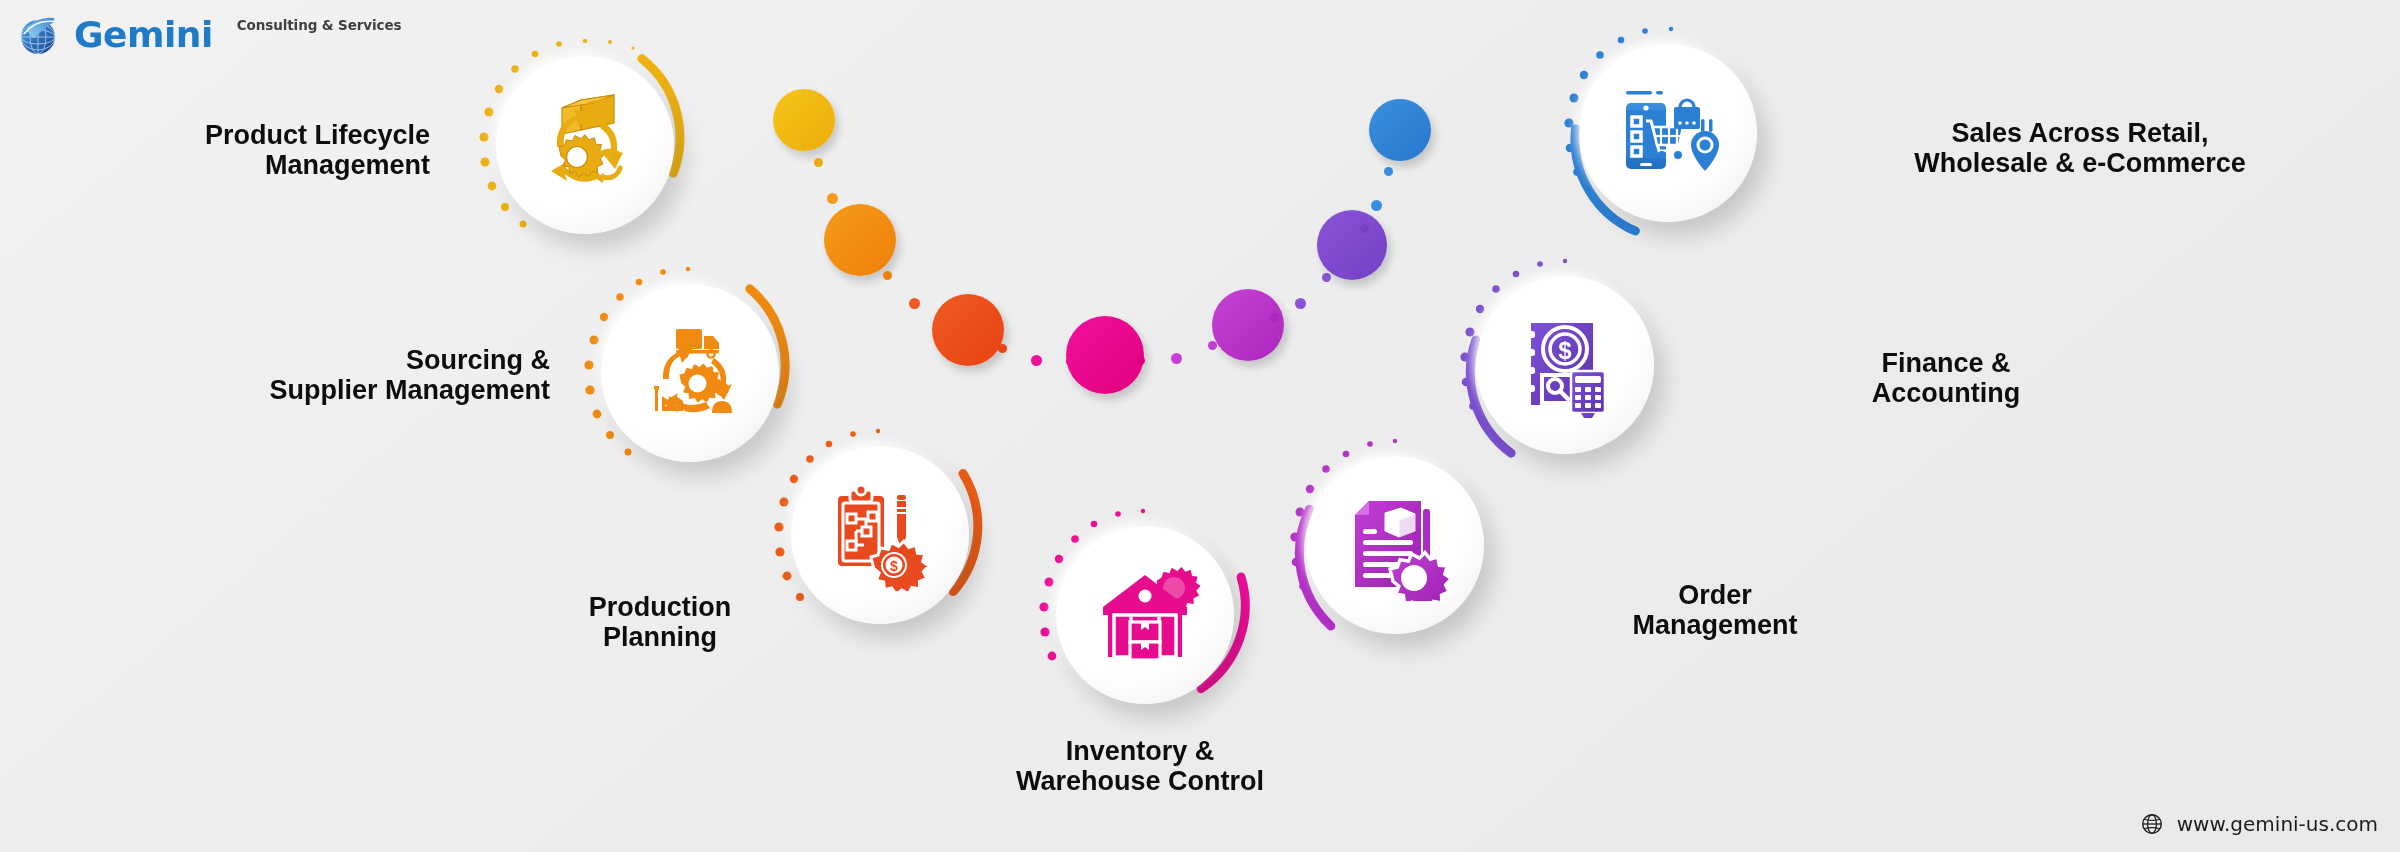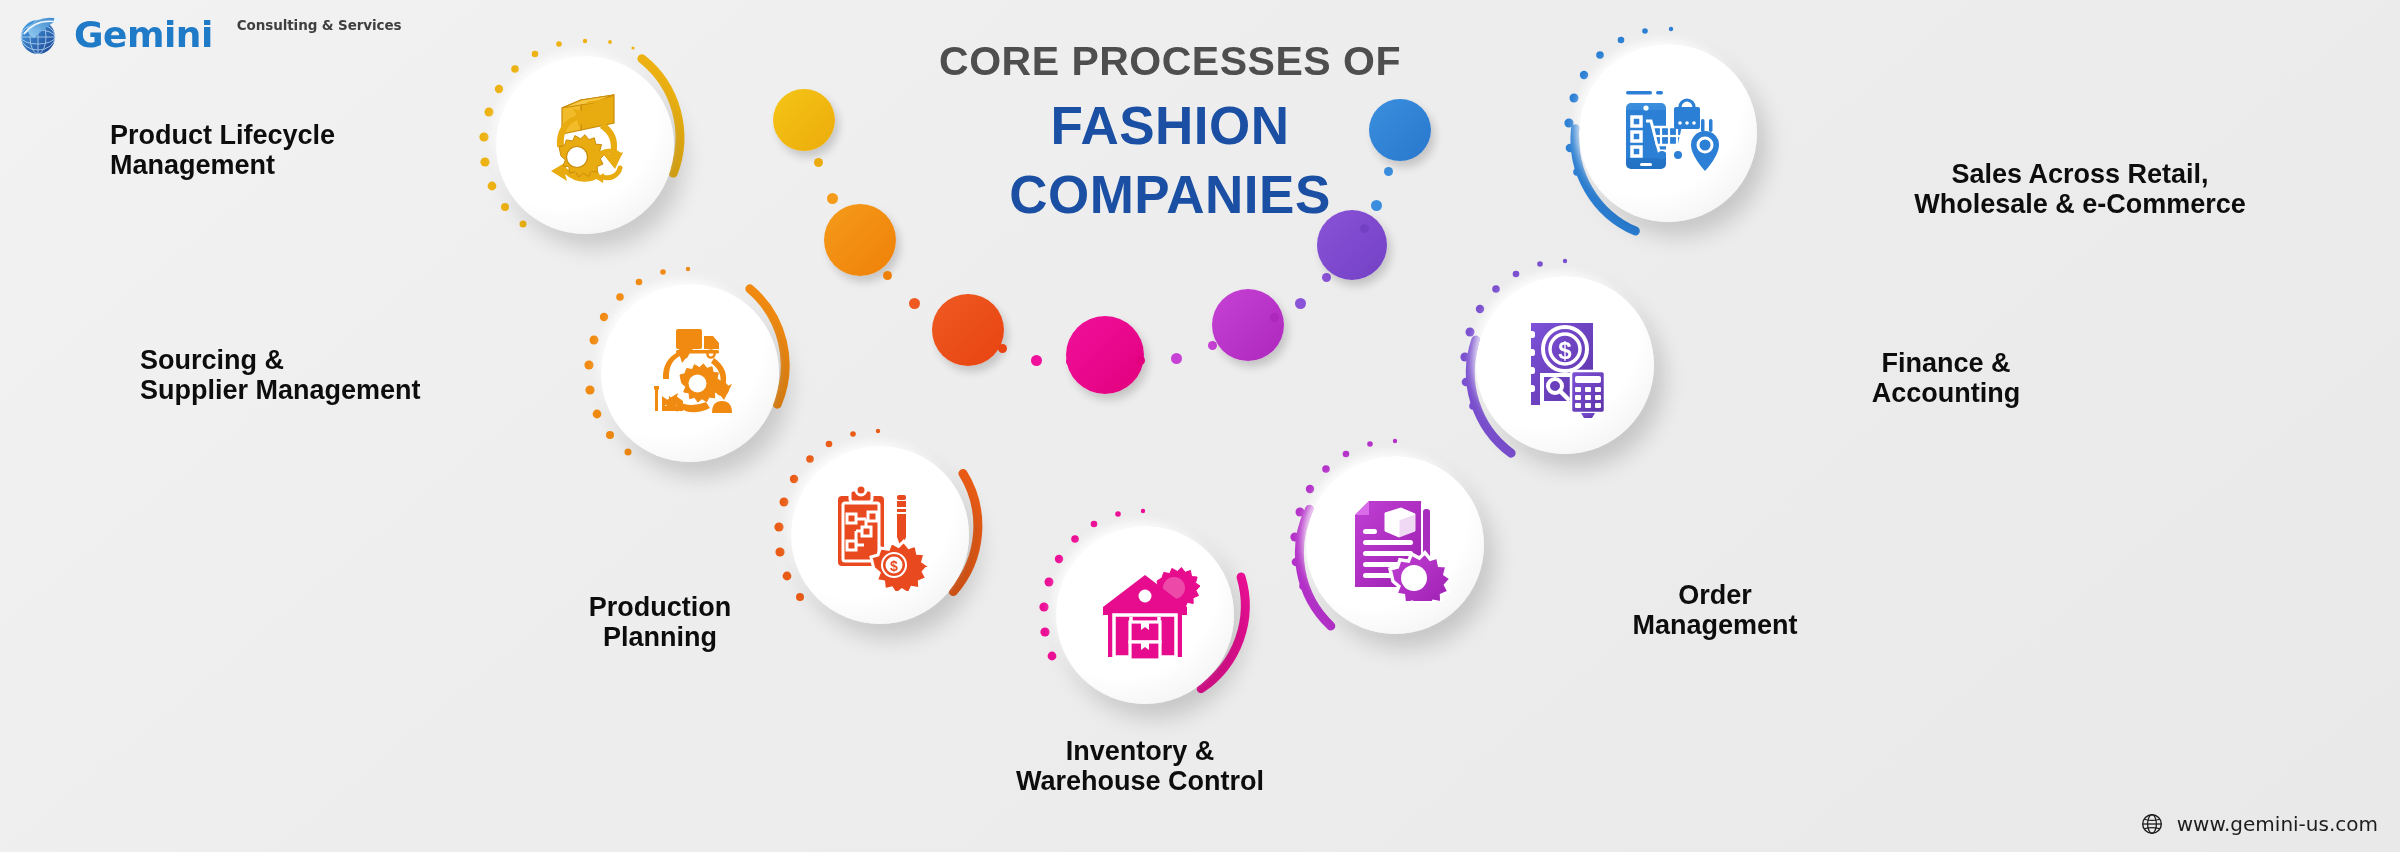--- a/index.html
+++ b/index.html
@@ -50,21 +50,21 @@
     display:flex; align-items:center; justify-content:center;
   }
   .disc svg { display:block; }
   .ring-svg { position:absolute; left:0; top:0; overflow:visible; pointer-events:none; }
 
   .label {
     position:absolute; color:#0d0d0d; font-weight:bold;
     font-size:27px; line-height:1.12; white-space:pre-line;
     font-family:"Liberation Sans", sans-serif;
   }
-  .label.left  { }
+  .label.left  { text-align:right; }
   .label.center{ text-align:center; }
 
   
   #bubbles { position:absolute; left:0; top:0; width:2400px; height:852px; pointer-events:none; }
   .bub { position:absolute; border-radius:50%; box-shadow:4px 6px 9px rgba(0,0,0,.17); }
   .dot { position:absolute; border-radius:50%; }
 
   
   #footer {
     position:absolute; right:22px; bottom:16px;
@@ -104,25 +104,20 @@
         <path d="M10 26 Q22 10 44 14" stroke="#ffffff" stroke-width="1.6" fill="none" opacity=".9"></path>
         <circle cx="43" cy="12" r="3.1" fill="#e9f4fd"></circle>
       </svg>
     </span>
     <span class="wordmark">
       <span class="brand">Gemini</span>
       <span class="tagline">Consulting &amp; Services</span>
     </span>
   </div>
 
-  <div id="title-block">
-    <div id="title-top">CORE PROCESSES OF</div>
-    <div class="title-main">FASHION</div>
-    <div class="title-main">COMPANIES</div>
-  </div>
 
   <div id="bubbles">
       <div class="bub" style="left: 773px; top: 89px; width: 62px; height: 62px; background: linear-gradient(135deg, rgb(245, 197, 24), rgb(236, 171, 10));"></div>
       <div class="dot" style="left: 813.5px; top: 158.228px; width: 9px; height: 9px; background: rgb(236, 171, 10);"></div>
       <div class="dot" style="left: 826.5px; top: 192.5px; width: 11px; height: 11px; background: rgb(245, 155, 28);"></div>
       <div class="dot" style="left: 841.5px; top: 218.228px; width: 9px; height: 9px; background: rgb(245, 155, 28);"></div>
       <div class="bub" style="left: 824px; top: 204px; width: 72px; height: 72px; background: linear-gradient(135deg, rgb(245, 155, 28), rgb(239, 128, 7));"></div>
       <div class="dot" style="left: 882.5px; top: 270.728px; width: 9px; height: 9px; background: rgb(239, 128, 7);"></div>
       <div class="dot" style="left: 908.5px; top: 297.5px; width: 11px; height: 11px; background: rgb(239, 90, 34);"></div>
       <div class="dot" style="left: 936.5px; top: 315.728px; width: 9px; height: 9px; background: rgb(239, 90, 34);"></div>
@@ -524,21 +519,21 @@
           <circle cx="90.7" cy="60" r="2"></circle>
           <rect x="97" y="42" width="3.5" height="13" rx="1.7"></rect>
           <circle cx="98.7" cy="60" r="2"></circle>
         </g>
         <path d="M79 68 a14 14 0 0 1 28 0 c0 11 -14 26 -14 26 s-14 -15 -14 -26 z" fill="#2b7fd4"></path>
         <circle cx="93" cy="68" r="8.5" fill="#ffffff"></circle>
         <circle cx="93" cy="68" r="5.5" fill="#2b7fd4"></circle>
       </svg>
     </div>
   </div>
-  <div class="label center" style="left:1830px; top:118px; width:500px;margin-top:41px;">Sales Across Retail,
+  <div class="label center" style="left:1830px; top:118px; width:500px;">Sales Across Retail,
 Wholesale &amp; e-Commerce</div>
 
   <div id="footer">
     <span class="globe-ico">
       <svg viewBox="0 0 22 22" width="22" height="22">
         <circle cx="11" cy="11" r="9.3" fill="none" stroke="#1d1d1d" stroke-width="1.4"></circle>
         <ellipse cx="11" cy="11" rx="4.4" ry="9.3" fill="none" stroke="#1d1d1d" stroke-width="1.3"></ellipse>
         <line x1="1.8" y1="11" x2="20.2" y2="11" stroke="#1d1d1d" stroke-width="1.3"></line>
         <path d="M3.4 6.2 Q11 8.6 18.6 6.2" fill="none" stroke="#1d1d1d" stroke-width="1.2"></path>
         <path d="M3.4 15.8 Q11 13.4 18.6 15.8" fill="none" stroke="#1d1d1d" stroke-width="1.2"></path>

